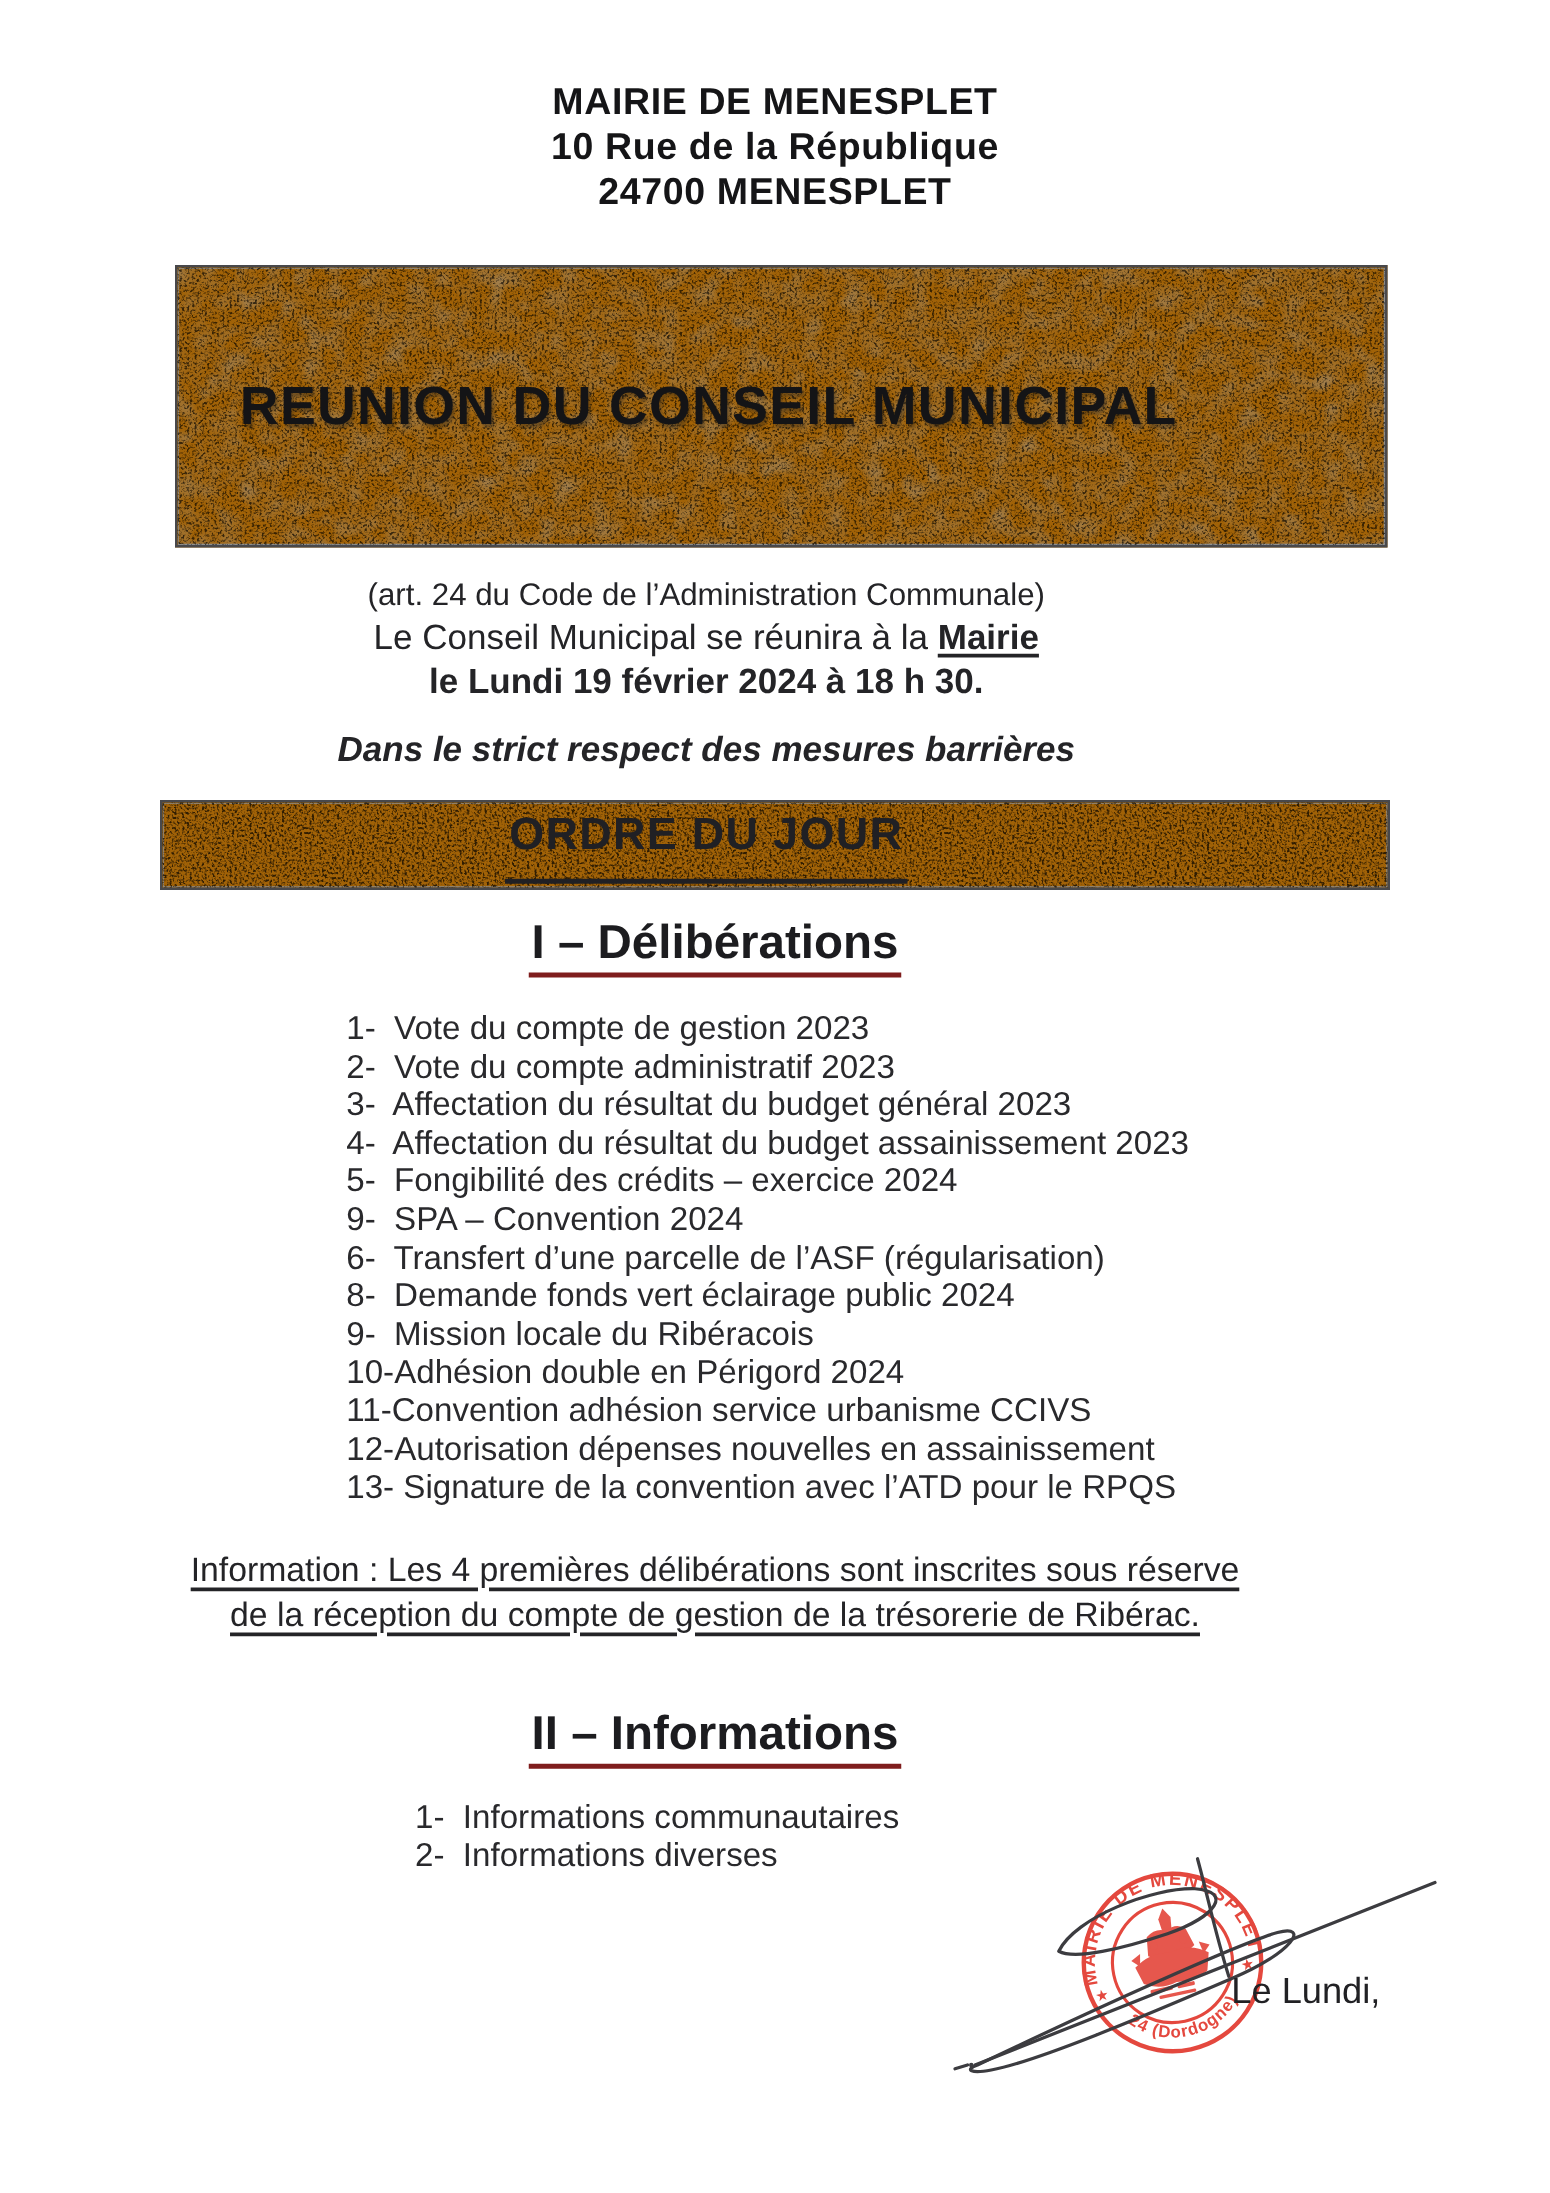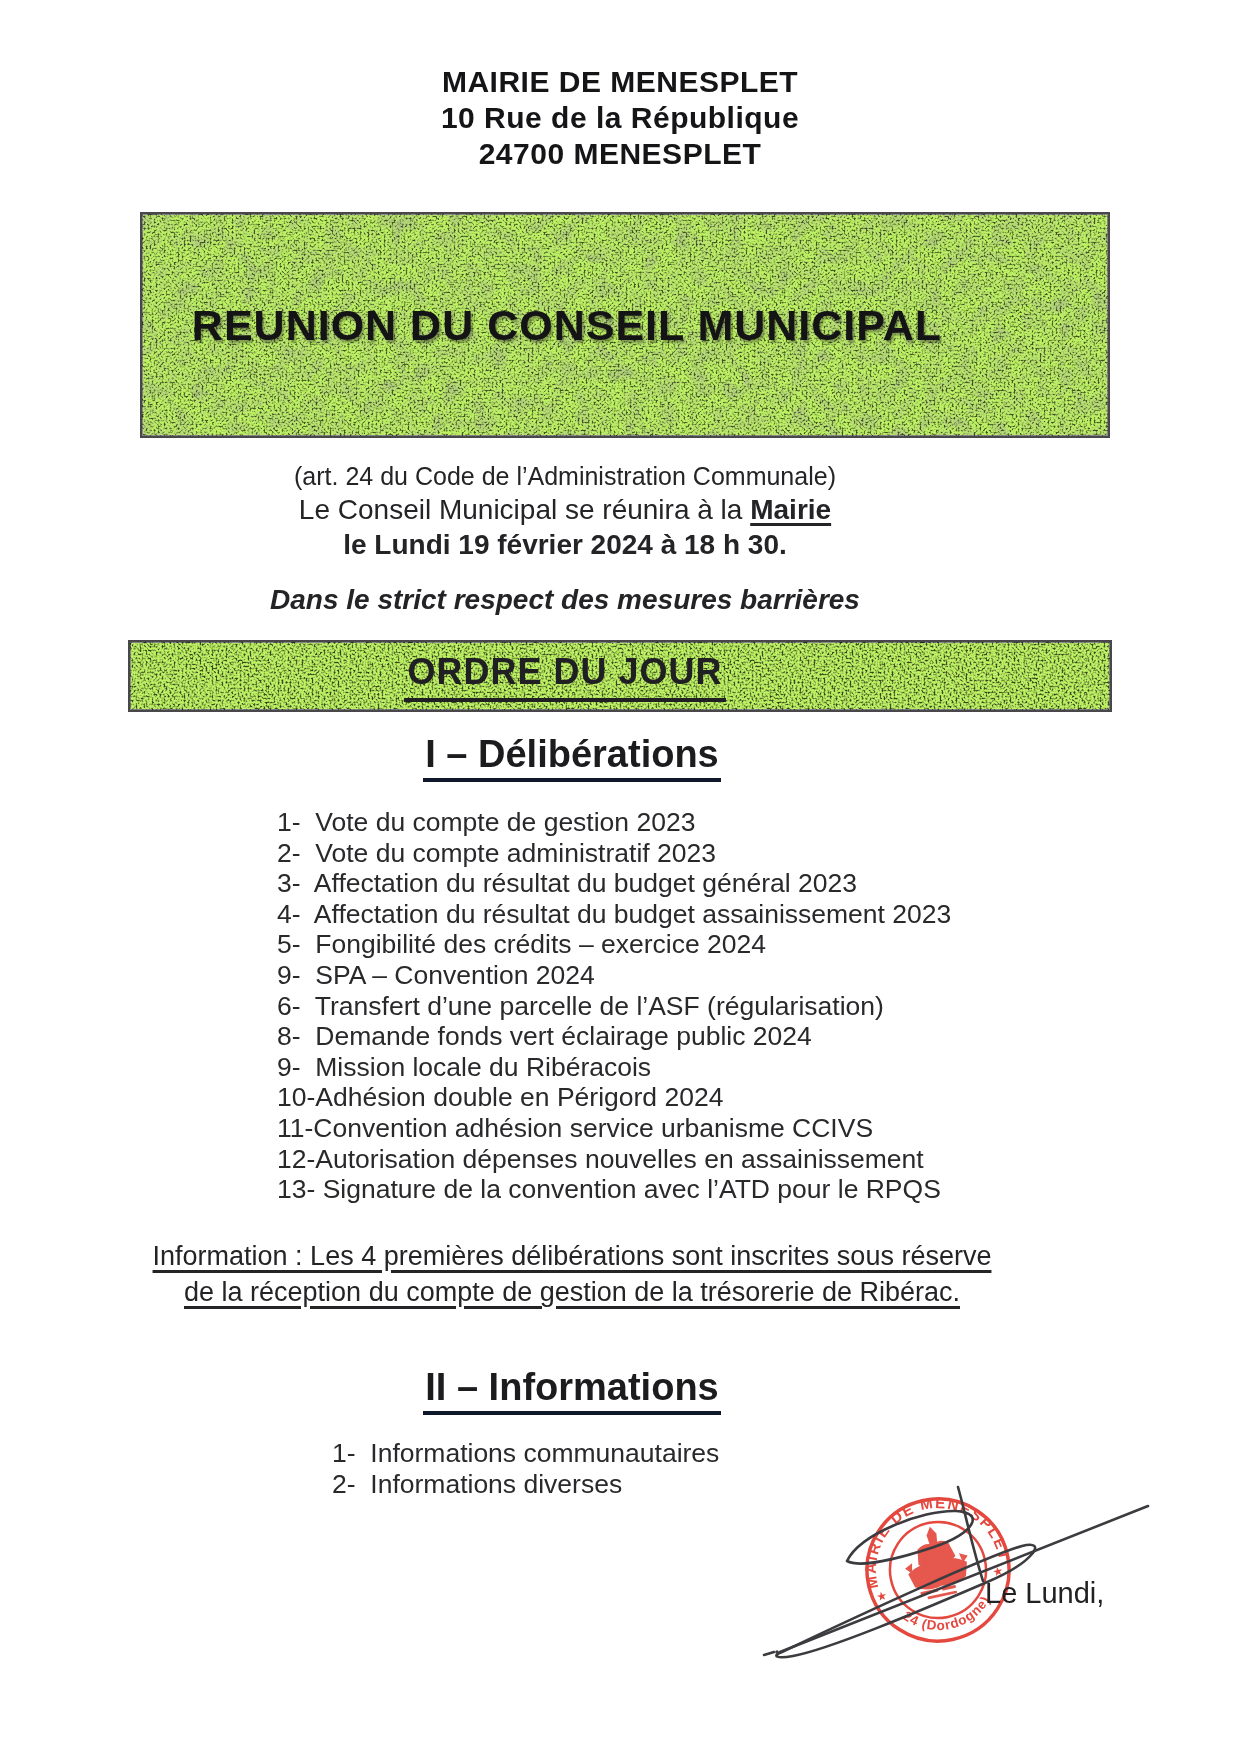--- a/index.html
+++ b/index.html
@@ -12,21 +12,21 @@
     overflow:hidden;
   }
   
   .letterhead{
     position:absolute;top:64px;left:0;width:1240px;
     text-align:center;font-weight:bold;font-size:30px;line-height:36px;
     letter-spacing:0.5px;color:#151517;
   }
   
   .banner{
-    position:absolute;background:#bef264;
+    position:absolute;background:#a16207;
     border:2px solid #48484b;
     box-shadow:0 0 0 1px #8a8a8a inset;
   }
   .banner .noise{position:absolute;left:0;top:0;width:100%;height:100%;}
   .banner1{left:140px;top:212px;width:966px;height:222px;}
   .banner1-title{
     position:absolute;left:0;top:0;width:100%;height:100%;
     display:flex;align-items:center;justify-content:center;
     transform:translateX(-58px);
     font-size:43px;font-weight:bold;letter-spacing:1px;
@@ -34,38 +34,38 @@
     white-space:nowrap;
   }
   .banner2{left:128px;top:640px;width:980px;height:68px;}
   .banner2-title{
     position:absolute;left:0;top:0;width:100%;height:100%;
     display:flex;align-items:center;justify-content:center;
     transform:translateX(-55px);
     font-size:36px;font-weight:bold;letter-spacing:1px;
     color:#202024;white-space:nowrap;
   }
-  .banner2-title span{border-bottom:4px solid #202024;padding:0 3px 5px;}
+  .banner2-title span{border-bottom:4px solid #202024;padding:0 3px 15px;}
   
   .cline{
     position:absolute;left:0;width:1240px;text-align:center;
     transform:translateX(-55px);white-space:nowrap;color:#242427;
   }
   .art-line{top:462px;font-size:25px;}
   .meet-line{top:494px;font-size:28px;}
   .meet-line .place{font-weight:bold;text-decoration:underline;text-decoration-thickness:3px;text-underline-offset:4px;}
   .date-line{top:529px;font-size:28px;font-weight:bold;}
   .measures-line{top:584px;font-size:28px;font-weight:bold;font-style:italic;}
   
   .section-heading{
     position:absolute;left:0;width:1240px;text-align:center;
     transform:translateX(-48px);
     font-size:38px;font-weight:bold;color:#1c1c1f;white-space:nowrap;
   }
-  .section-heading span{border-bottom:4px solid #0f172a;padding:0 2px 3px;}
+  .section-heading span{border-bottom:4px solid #7f1d1d;padding:0 2px 3px;}
   .heading-1{top:733px;}
   .heading-2{top:1366px;}
   
   .agenda-list{position:absolute;font-size:26.5px;line-height:30.6px;color:#29292c;}
   .agenda-item{white-space:pre;margin-left:12px;}
   .list-1{left:265px;top:807px;}
   .list-2{left:320px;top:1438px;}
   
   .info-note{
     position:absolute;top:1238px;left:0;width:1240px;text-align:center;

